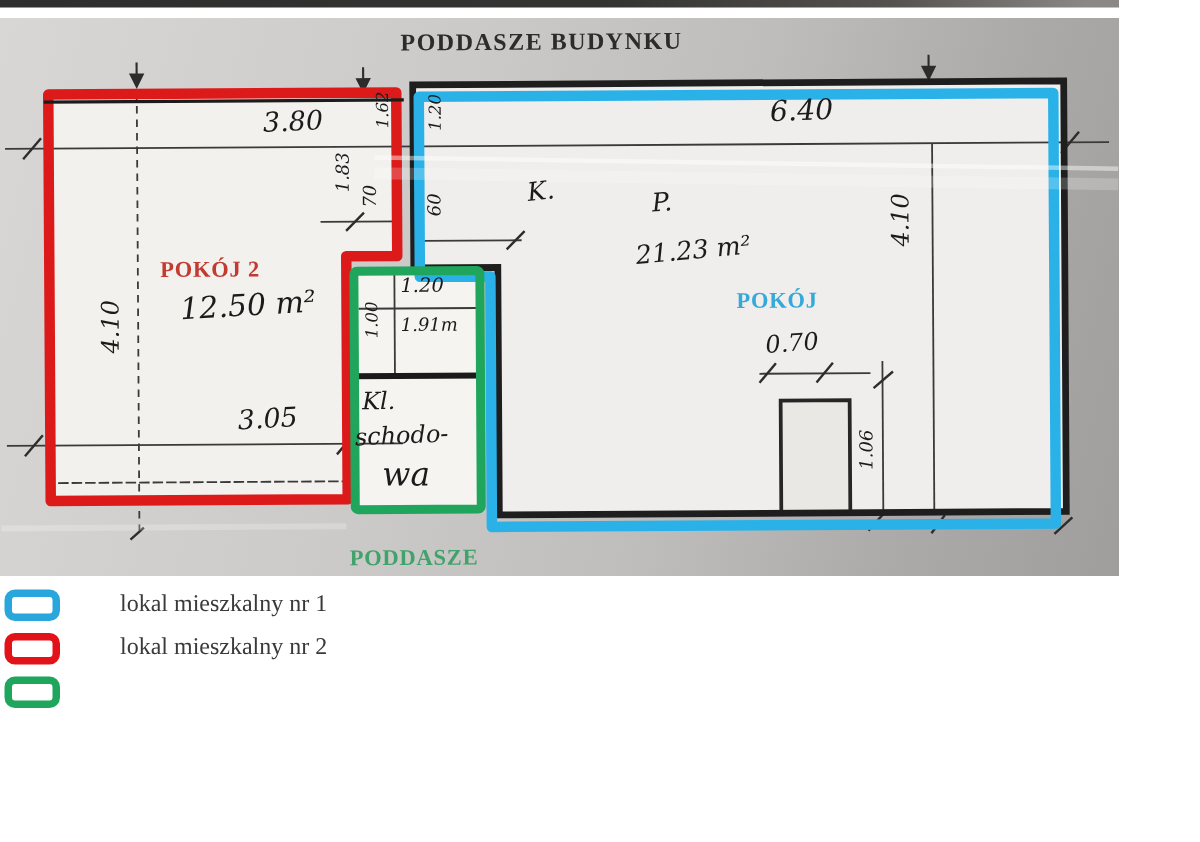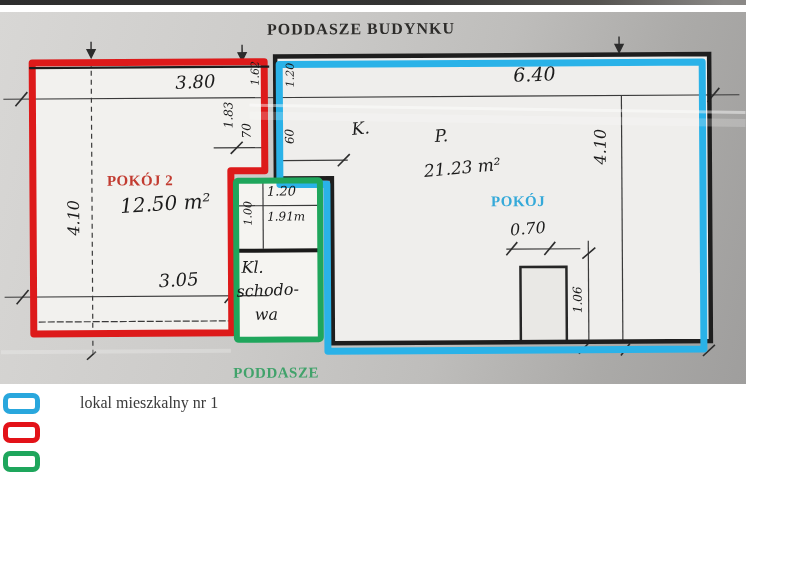--- a/index.html
+++ b/index.html
@@ -130,24 +130,25 @@
     <span class="abs hand rot" style="left:271px;top:57px;width:40px;font-size:11px;">1.20</span>
     <span class="abs hand rot" style="left:209px;top:96px;width:40px;font-size:12px;">1.83</span>
     <span class="abs hand rot" style="left:232px;top:112px;width:30px;font-size:12px;">70</span>
     <span class="abs hand rot" style="left:275px;top:118px;width:30px;font-size:12px;">60</span>
     <span class="abs hand" style="left:267px;top:172px;font-size:13px;">1.20</span>
     <span class="abs hand rot" style="left:230px;top:195px;width:36px;font-size:11px;">1.00</span>
     <span class="abs hand" style="left:267px;top:198px;font-size:12px;">1.91m</span>
 
     <span class="abs hand" style="left:241px;top:247px;font-size:16px;">Kl.</span>
     <span class="abs hand" style="left:236px;top:270px;font-size:16px;transform:rotate(-2deg);">schodo-</span>
-    <span class="abs hand" style="left:254px;top:294px;font-size:16px;font-style:italic;">wa</span>
+    <span class="abs hand" style="left:254px;top:294px;font-size:22px;font-style:italic;">wa</span>
   </div>
 </div>
 
 <div class="abs" style="left:0;top:392px;width:400px;height:90px;">
   <div class="abs swatch sw1" style="left:3px;top:1px;"></div>
   <span class="abs leglabel" style="left:60px;top:2px;">lokal mieszkalny nr 1</span>
 
   <div class="abs swatch sw2" style="left:3px;top:30px;"></div>
+  <span class="abs leglabel" style="left:60px;top:31px;">lokal mieszkalny nr 2</span>
 
   <div class="abs swatch sw3" style="left:3px;top:59px;"></div>
 </div>
 
 </body></html>

